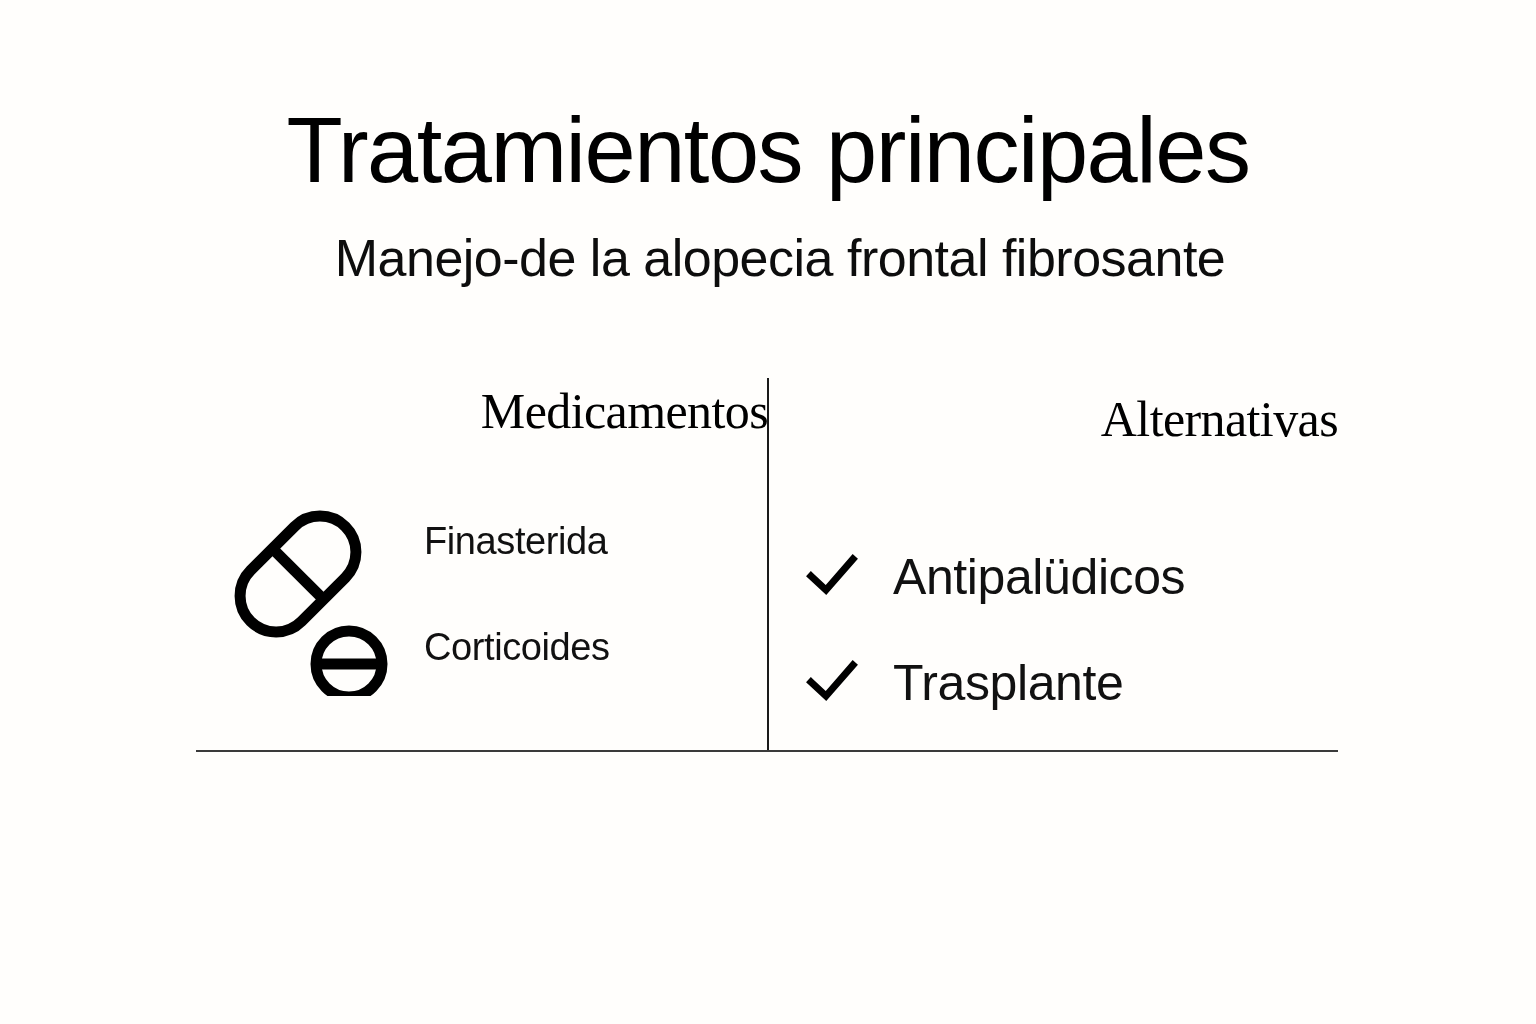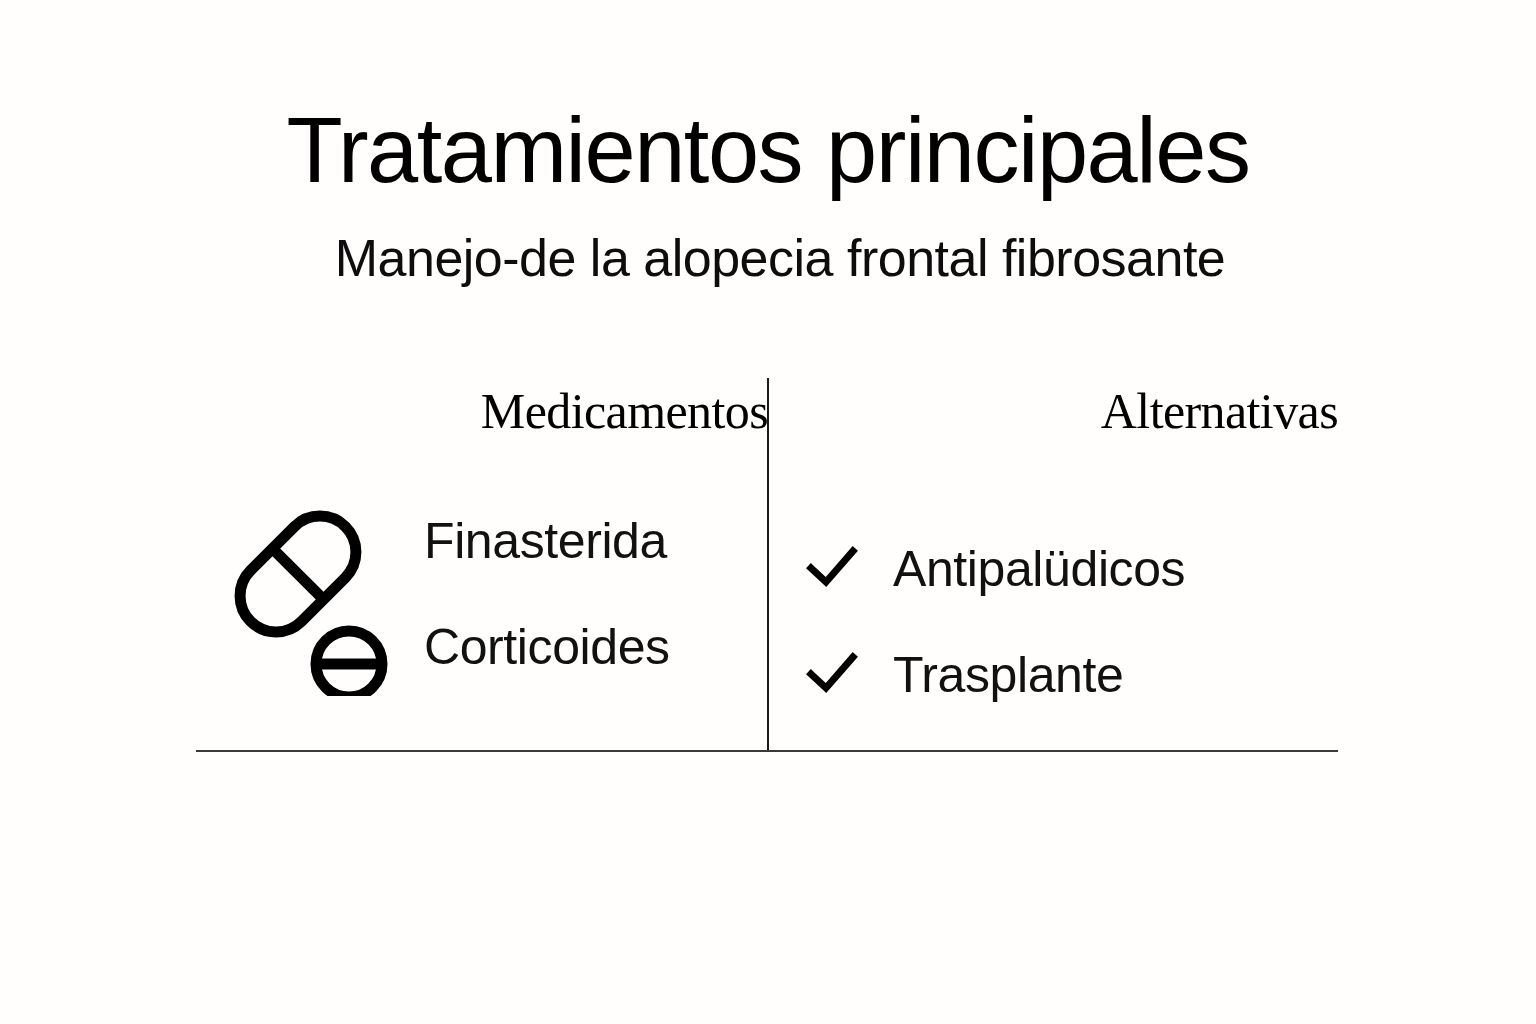--- a/index.html
+++ b/index.html
@@ -76,21 +76,21 @@
     height: 2px;
     background: #3a3a3a;
   }
 
   
   .col {
     position: absolute;
     top: 386px;
   }
   .col-left  { left: 196px; width: 572px; }
-  .col-right { left: 769px; width: 569px; }
+  .col-right { left: 769px; width: 569px; margin-top: 8px; }
 
   .col-heading {
     font-size: 50px;
     line-height: 1.0;
     font-weight: 500;
     letter-spacing: -0.6px;
     color: #000000;
     text-align: right;
     white-space: nowrap;
     font-family: Liberation Serif, serif;
@@ -115,21 +115,21 @@
   .pill-icon svg { display: block; }
 
   .meds-list {
     position: absolute;
     left: 228px;
     top: 0;
     width: 340px;
   }
 
   .med-item {
-    font-size: 50px;
+    font-size: 38px;
     line-height: 1.0;
     font-weight: 400;
     letter-spacing: -0.4px;
     color: #111111;
     white-space: nowrap;
     height: 106px;
     display: flex;
     align-items: center;
   }
 

